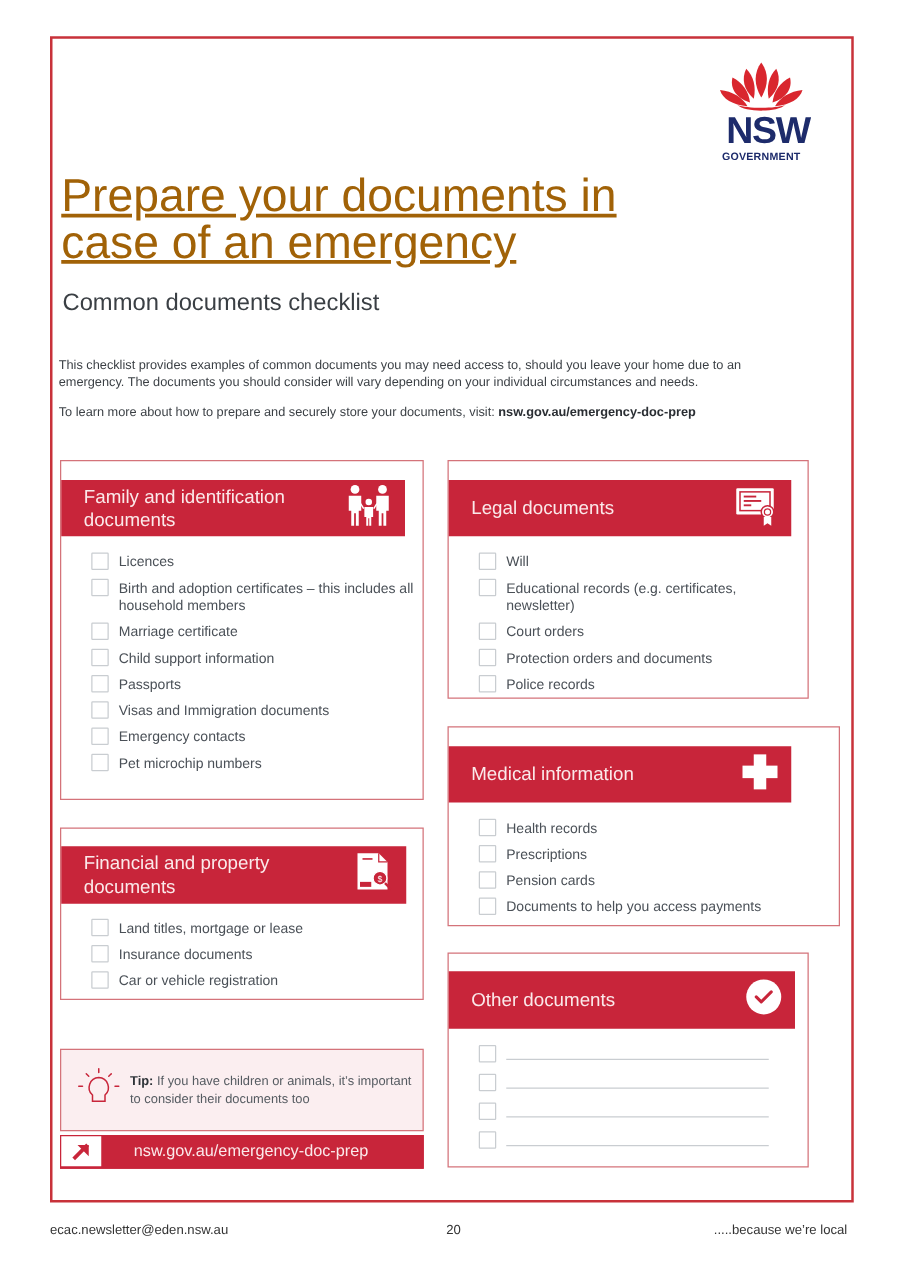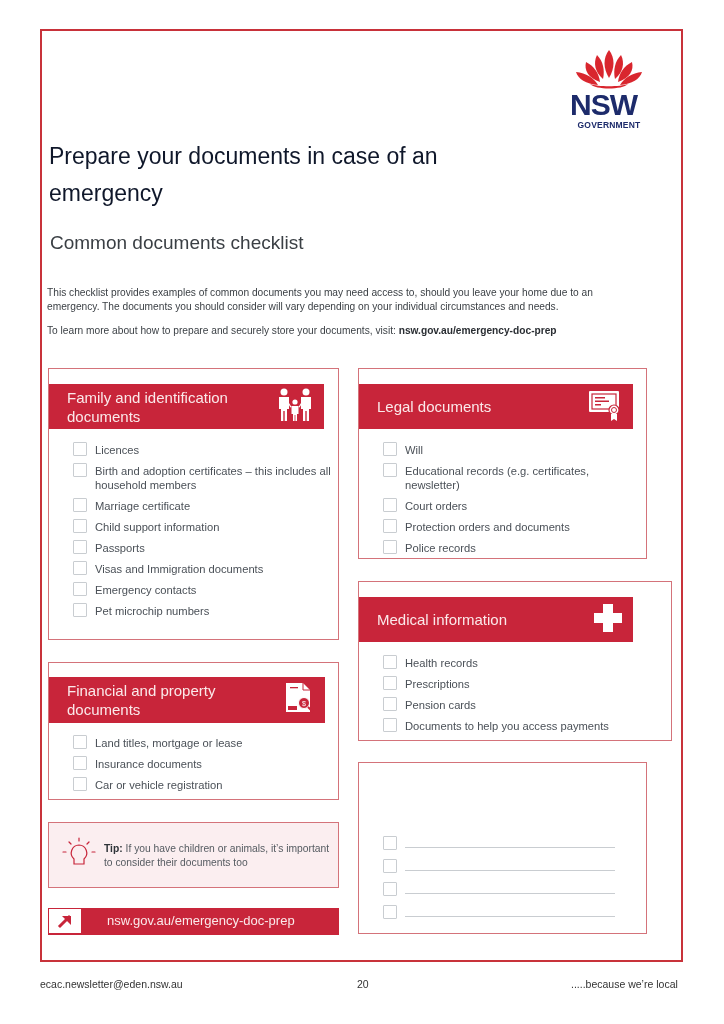--- a/index.html
+++ b/index.html
@@ -5,45 +5,45 @@
     * { box-sizing: border-box; margin: 0; padding: 0; }
     html, body { width: 724px; height: 1024px; background: #ffffff; overflow: hidden; }
     body { position: relative; font-family: "Liberation Sans", sans-serif; color: #2e3338; }
 
     .page-frame {
       position: absolute; left: 40px; top: 29px; width: 643px; height: 933px;
       border: 2.5px solid #c8323a;
     }
     .logo { position: absolute; left: 570px; top: 48px; width: 78px; height: 84px; }
     .logo svg { display: block; }
-    .logo-nsw { position: absolute; left: 0; top: 42px; width: 78px; text-align: left; font-weight: bold; font-size: 30px; color: #1d2b6b; letter-spacing: -1px; line-height: 30px; }
+    .logo-nsw { position: absolute; left: 0; top: 42px; width: 78px; text-align: right; font-weight: bold; font-size: 30px; color: #1d2b6b; letter-spacing: -1px; line-height: 30px; }
     .logo-gov { position: absolute; left: 0; top: 72px; width: 78px; text-align: center; font-weight: bold; font-size: 8.5px; color: #1d2b6b; letter-spacing: 0.2px; }
 
-    .title { position: absolute; left: 49px; top: 138px; width: 500px; font-size: 23px; line-height: 37px; color: #0f172a; font-weight: normal; }
+    .title { position: absolute; left: 49px; top: 138px; width: 500px; font-size: 37px; line-height: 37px; color: #a16207; font-weight: normal; text-decoration: underline; }
     .subtitle { position: absolute; left: 50px; top: 232px; font-size: 19px; color: #3a3f44; }
     .intro { position: absolute; left: 47px; top: 286px; width: 600px; font-size: 10.2px; line-height: 14px; color: #3a3f44; }
     .learn { position: absolute; left: 47px; top: 325px; width: 620px; font-size: 10.2px; color: #3a3f44; }
     .learn b { color: #2a2e33; }
 
     .card { position: absolute; border: 1.5px solid #d4737a; background: #fff; }
     .card-header {
       position: absolute; left: 0; background: #c8253a; color: #fff;
       display: flex; align-items: center; padding-left: 18px;
     }
     .card-header .h-title { font-size: 15px; line-height: 19px; font-weight: normal; color: #fbe9ea; }
     .card-header .h-icon { position: absolute; right: 10px; top: 50%; transform: translateY(-50%); }
 
     .items { position: absolute; left: 24px; list-style: none; }
     .items li { display: flex; align-items: flex-start; font-size: 11.2px; line-height: 14px; color: #4a5057; margin-bottom: 6px; }
     .cb { flex: 0 0 auto; width: 14px; height: 14px; border: 1px solid #c9cdd1; border-radius: 1px; margin-right: 8px; background: #fff; }
     .items li .lbl { padding-top: 1px; }
 
     .blank-line { flex: 1; height: 1px; border-bottom: 1px solid #c9cdd1; margin-top: 11px; }
 
-    .tip-box { position: absolute; left: 48px; top: 822px; width: 291px; height: 66px; border: 1.5px solid #d4737a; background: #fbeef0; }
+    .tip-box { position: absolute; left: 48px; top: 839px; width: 291px; height: 66px; border: 1.5px solid #d4737a; background: #fbeef0; }
     .tip-icon { position: absolute; left: 12px; top: 14px; }
     .tip-text { position: absolute; left: 55px; top: 19px; width: 230px; font-size: 10.3px; line-height: 14px; color: #555b61; }
     .tip-text b { color: #2e3338; }
 
     .link-bar { position: absolute; left: 48px; top: 908px; width: 291px; height: 27px; background: #c8253a; border: 1.5px solid #c8253a; }
     .link-arrow-box { position: absolute; left: 0; top: 0; width: 32px; height: 24px; background: #fff; display: flex; align-items: center; justify-content: center; }
     .link-text { position: absolute; left: 58px; top: 4px; font-size: 13px; color: #fbe9ea; }
 
     .footer { position: absolute; top: 978px; font-family: "Liberation Sans", sans-serif; font-size: 10.5px; color: #333; }
   </style>
@@ -221,20 +221,29 @@
         <span class="lbl">Insurance documents</span>
       </li>
     <li>
         <span class="cb"></span>
         <span class="lbl">Car or vehicle registration</span>
       </li>
   </ul>
 </div>
 
 <div class="card" style="left:358px; top:762px; width:289px; height:172px;">
+  <div class="card-header" style="top:14px; width:277px; height:46px;">
+    <span class="h-title">Other documents</span>
+    <span class="h-icon">
+      <svg width="30" height="30" viewBox="0 0 30 30">
+        <circle cx="15" cy="15" r="14" fill="#fff"></circle>
+        <path d="M9 15 l4 4 l8 -8" fill="none" stroke="#c8253a" stroke-width="2.4" stroke-linecap="round" stroke-linejoin="round"></path>
+      </svg>
+    </span>
+  </div>
   <ul class="items" style="top:73px; width:232px;">
     <li style="margin-bottom:9px;">
         <span class="cb"></span>
         <span class="blank-line"></span>
       </li>
     <li style="margin-bottom:9px;">
         <span class="cb"></span>
         <span class="blank-line"></span>
       </li>
     <li style="margin-bottom:9px;">

